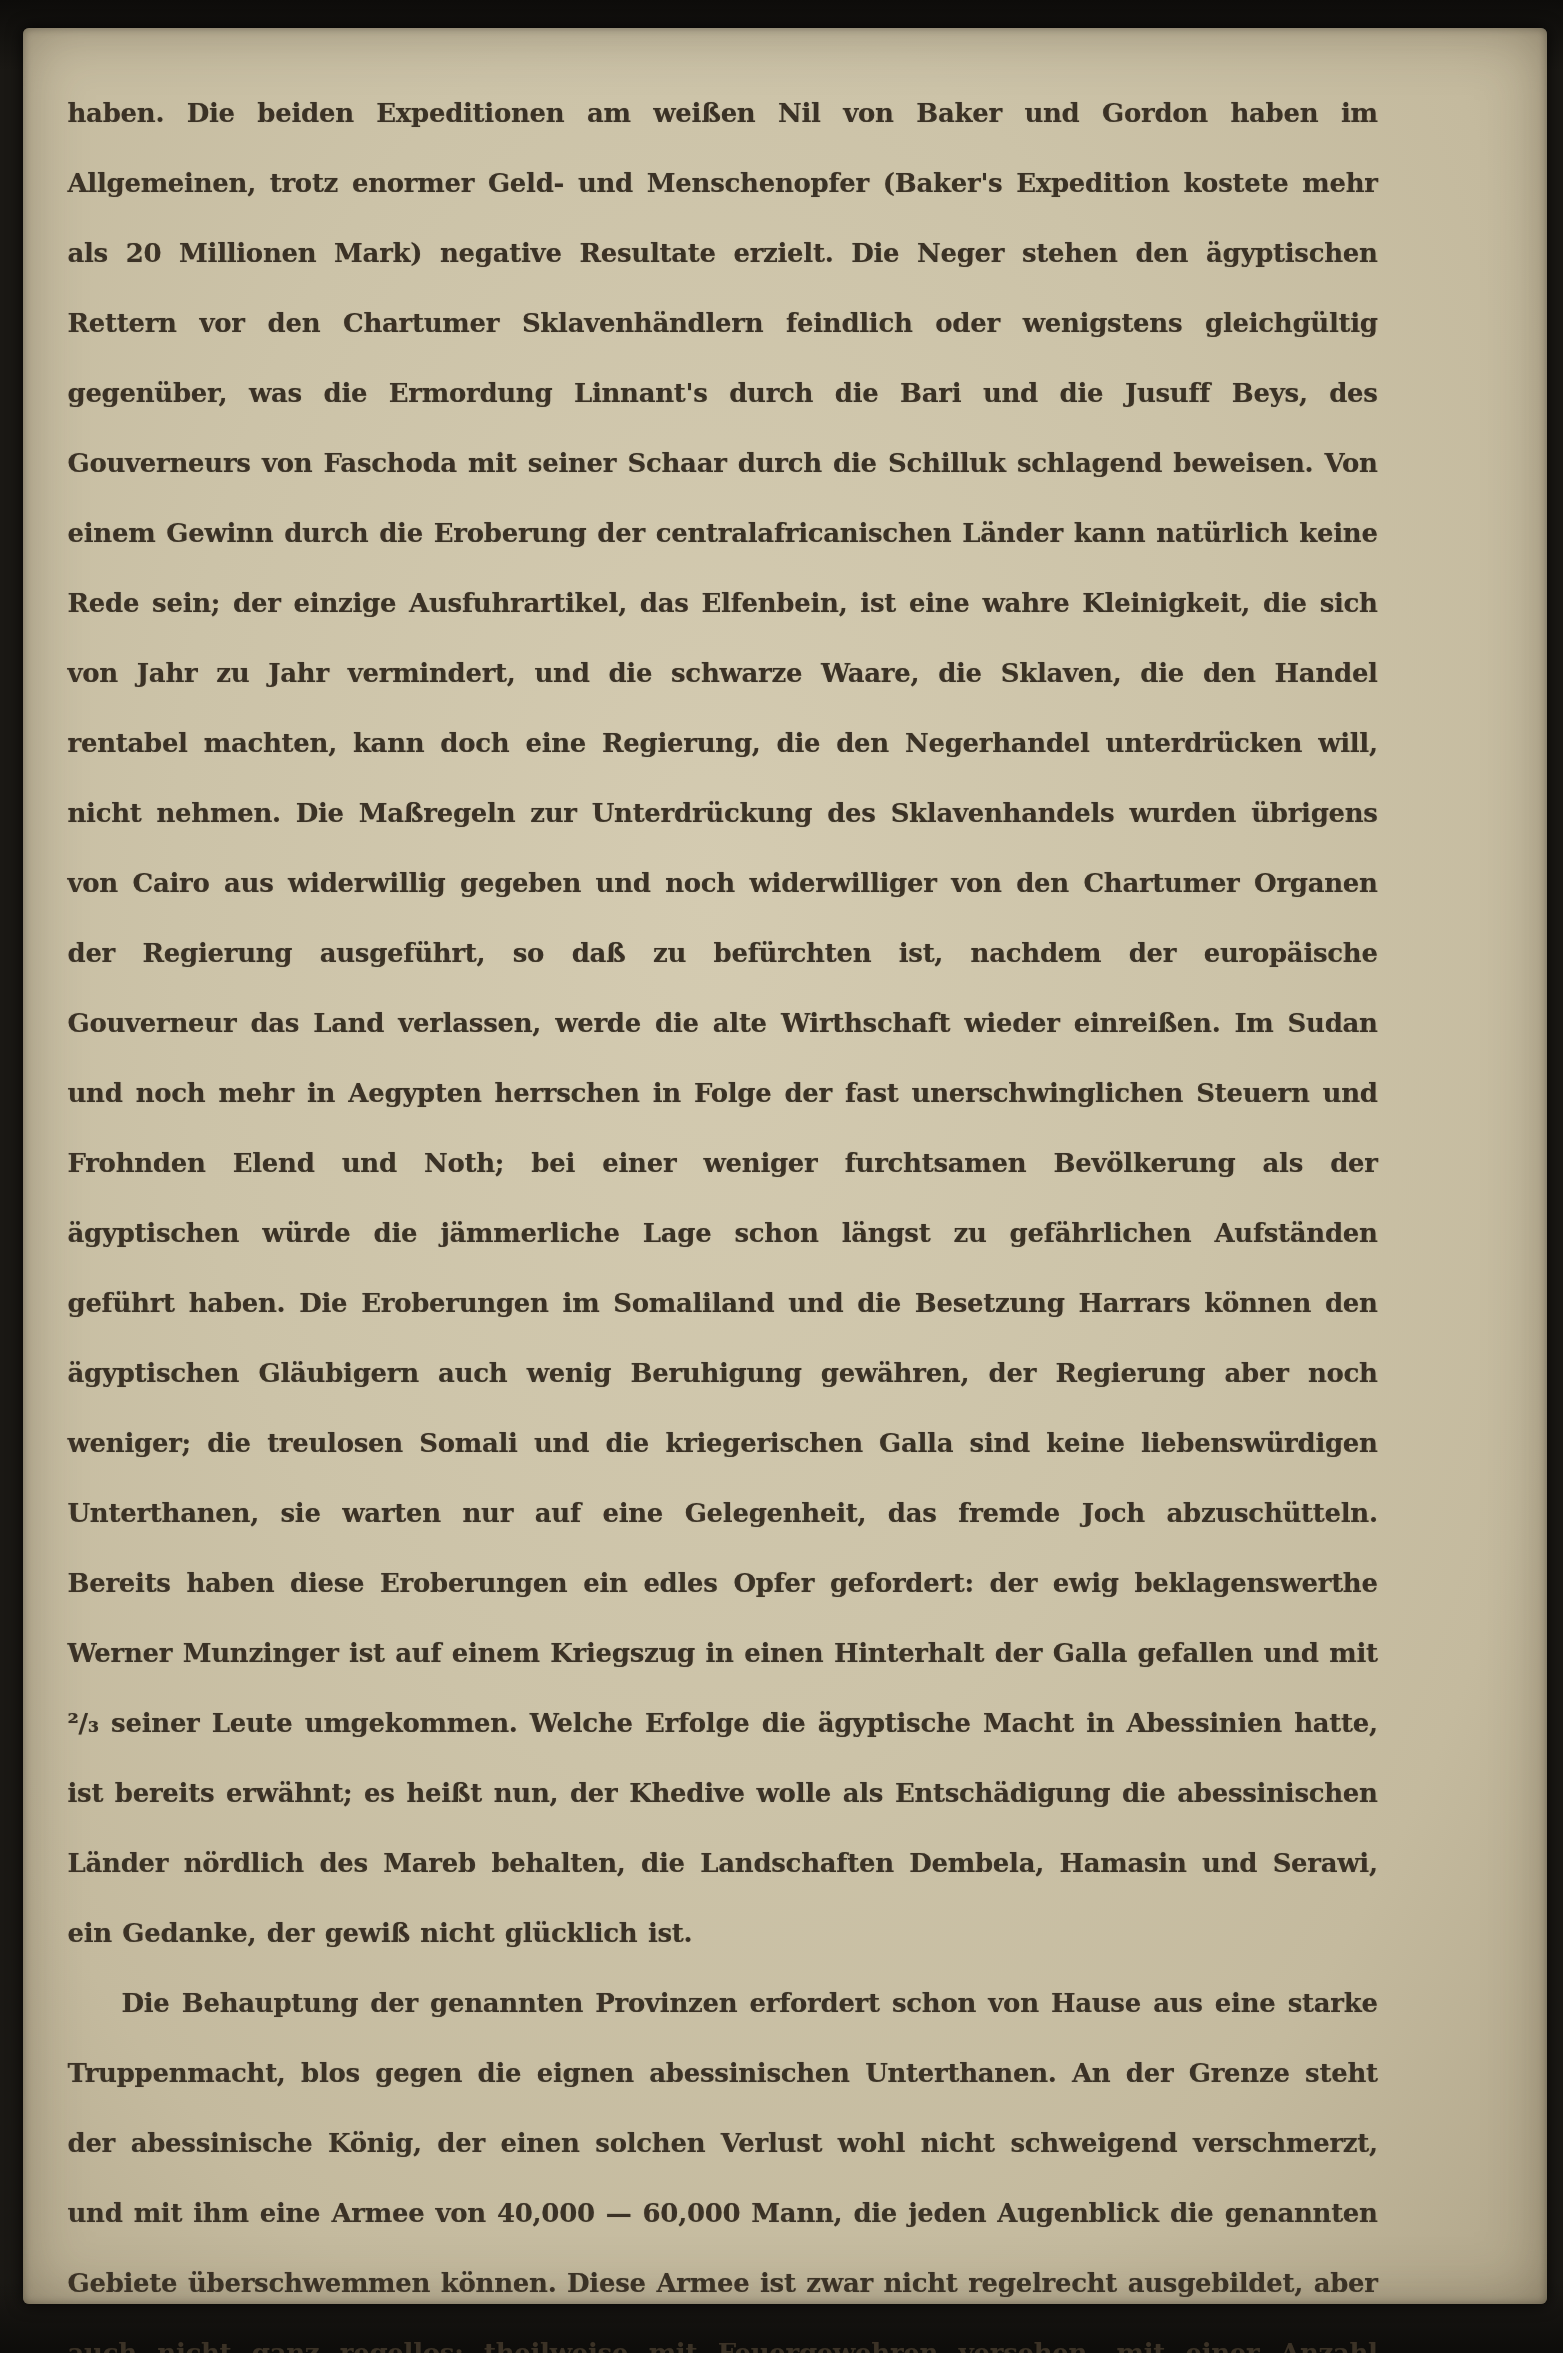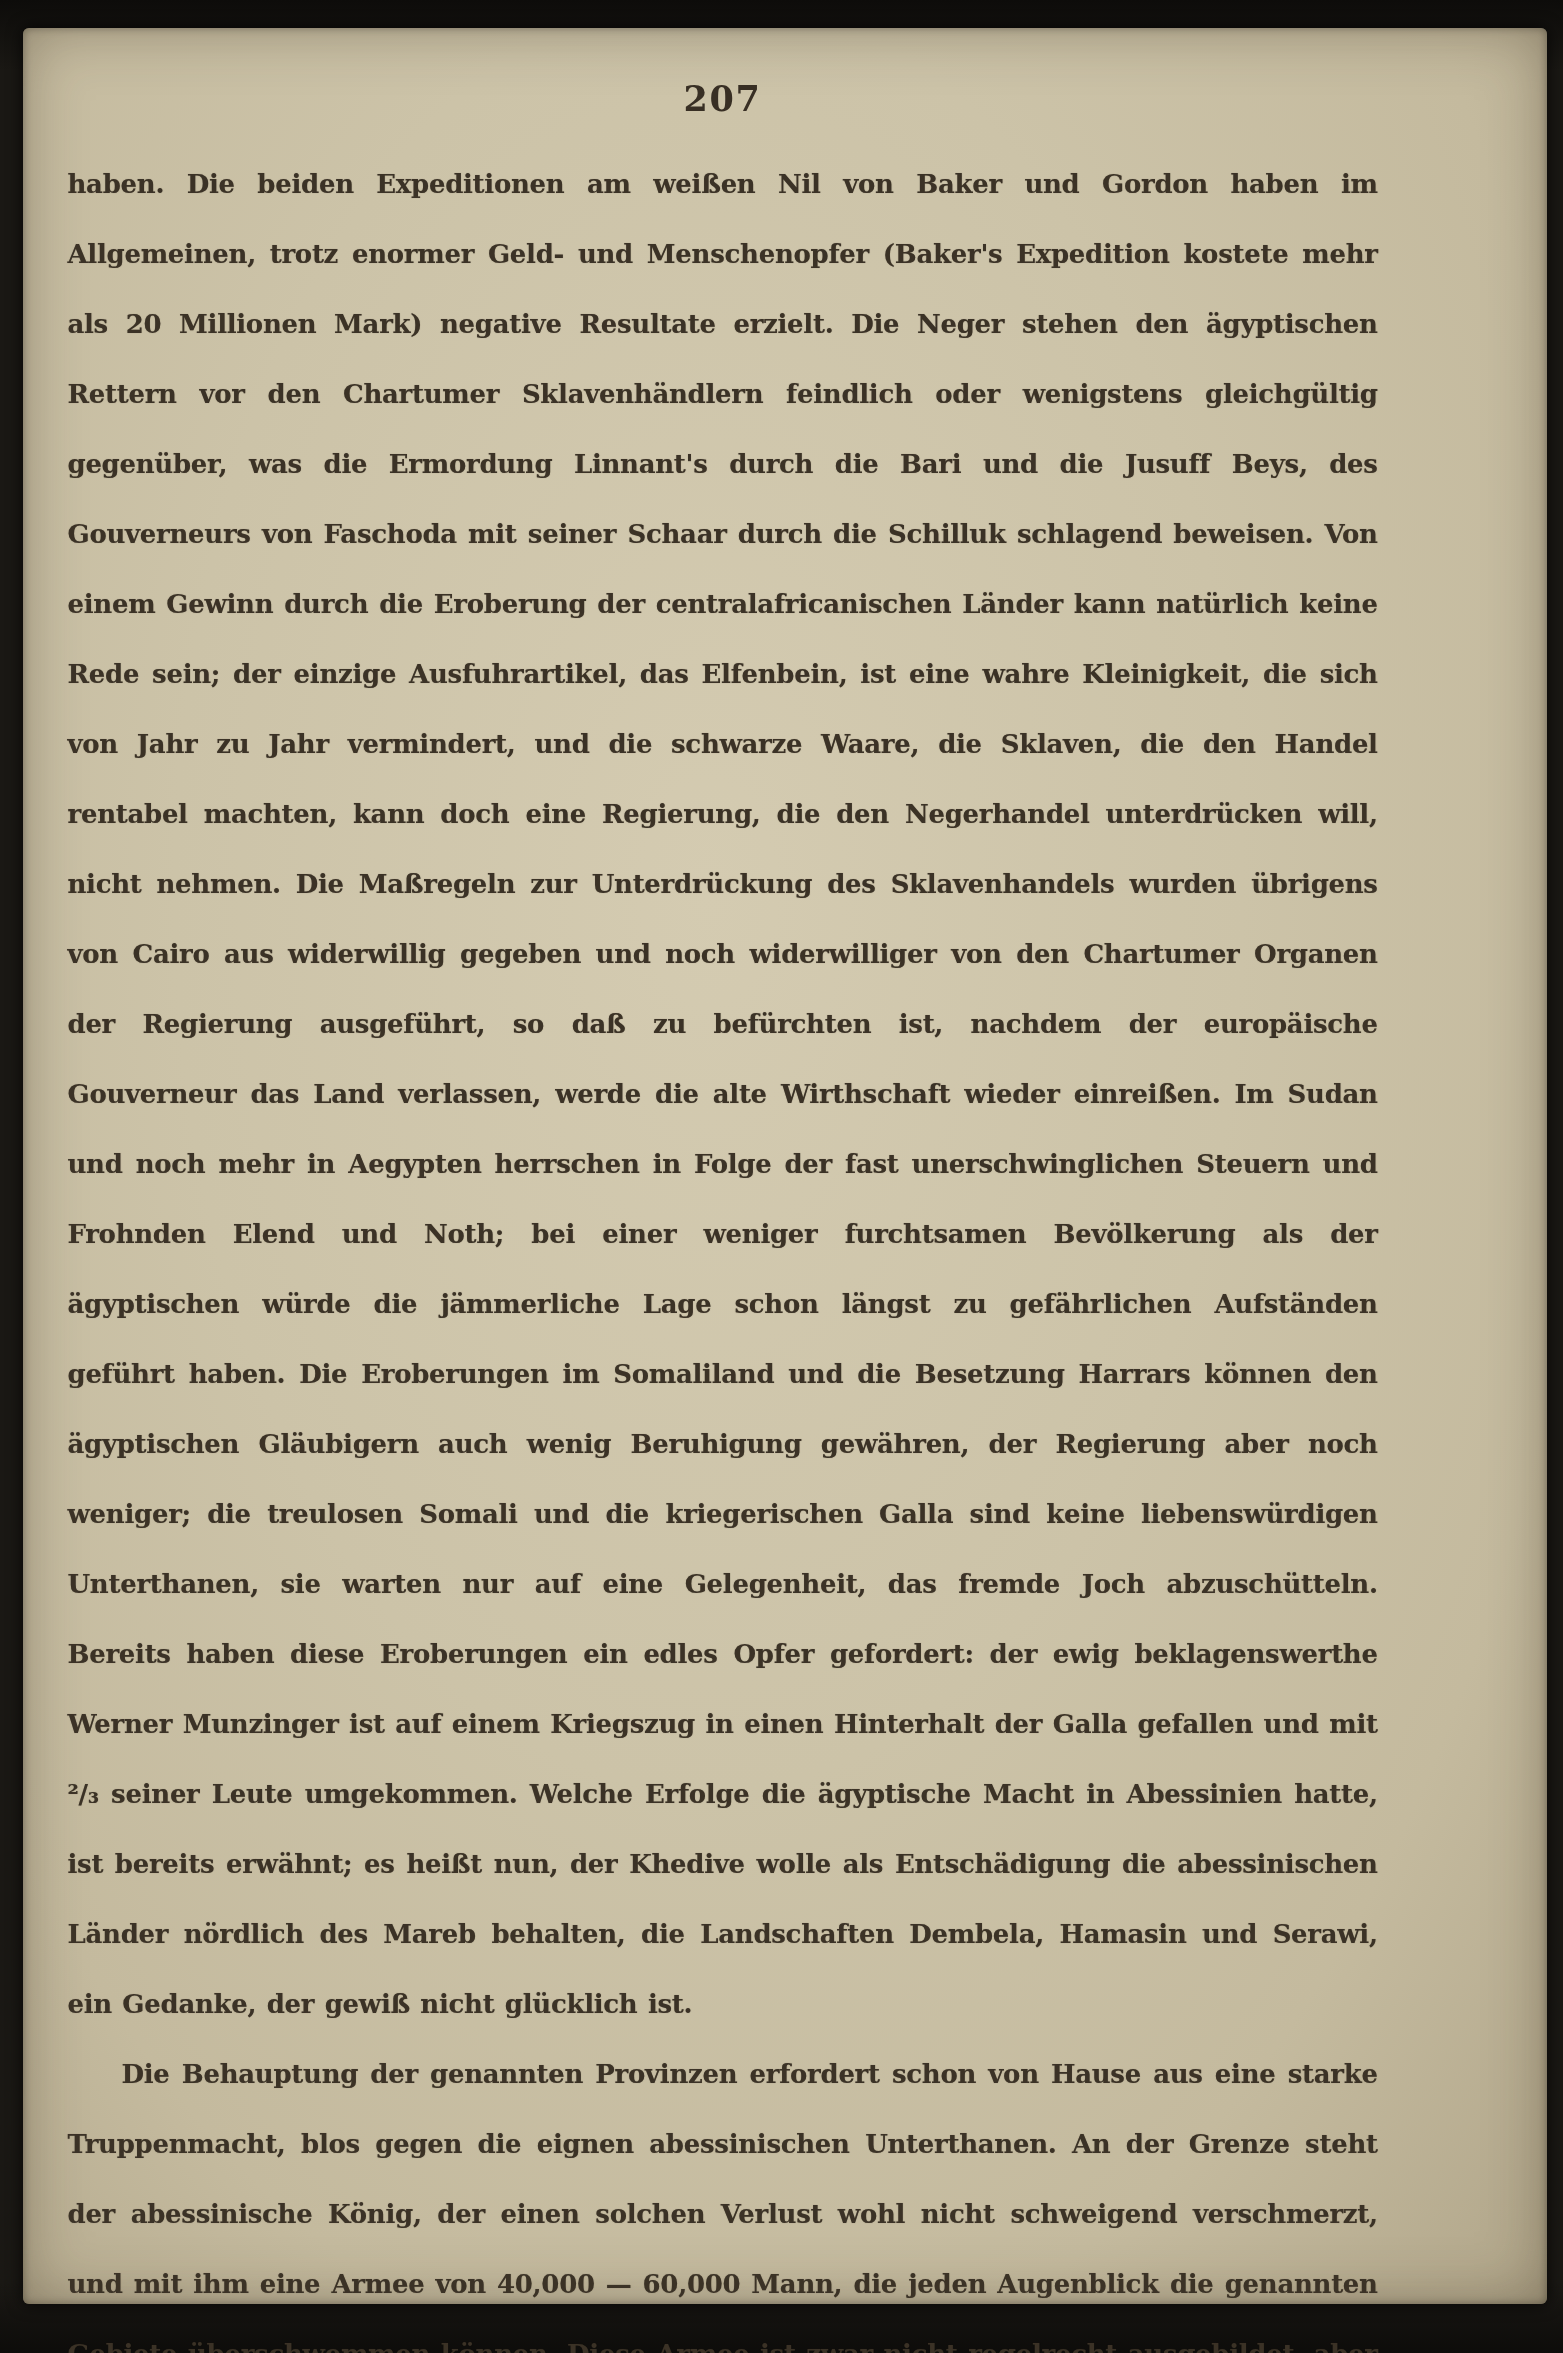--- a/index.html
+++ b/index.html
@@ -63,20 +63,19 @@
   }
   .para.indented {
     text-indent: 54px;
   }
 </style>
 </head>
 <body>
 
 <div class="scan">
   <div class="paper">
-    <div class="page-number">207</div>
     <div class="text-block">
       <p class="para">haben.  Die beiden Expeditionen am weißen Nil von Baker und Gordon haben im Allgemeinen, trotz enormer Geld- und Menschenopfer (Baker's Expedition kostete mehr als 20 Millionen Mark) negative Resultate erzielt.  Die Neger stehen den ägyptischen Rettern vor den Chartumer Sklavenhändlern feindlich oder wenigstens gleichgültig gegenüber, was die Ermordung Linnant's durch die Bari und die Jusuff Beys, des Gouverneurs von Faschoda mit seiner Schaar durch die Schilluk schlagend beweisen.  Von einem Gewinn durch die Eroberung der centralafricanischen Länder kann natürlich keine Rede sein; der einzige Ausfuhrartikel, das Elfenbein, ist eine wahre Kleinigkeit, die sich von Jahr zu Jahr vermindert, und die schwarze Waare, die Sklaven, die den Handel rentabel machten, kann doch eine Regierung, die den Negerhandel unterdrücken will, nicht nehmen.  Die Maßregeln zur Unterdrückung des Sklavenhandels wurden übrigens von Cairo aus widerwillig gegeben und noch widerwilliger von den Chartumer Organen der Regierung ausgeführt, so daß zu befürchten ist, nachdem der europäische Gouverneur das Land verlassen, werde die alte Wirthschaft wieder einreißen.  Im Sudan und noch mehr in Aegypten herrschen in Folge der fast unerschwinglichen Steuern und Frohnden Elend und Noth; bei einer weniger furchtsamen Bevölkerung als der ägyptischen würde die jämmerliche Lage schon längst zu gefährlichen Aufständen geführt haben.  Die Eroberungen im Somaliland und die Besetzung Harrars können den ägyptischen Gläubigern auch wenig Beruhigung gewähren, der Regierung aber noch weniger; die treulosen Somali und die kriegerischen Galla sind keine liebenswürdigen Unterthanen, sie warten nur auf eine Gelegenheit, das fremde Joch abzuschütteln.  Bereits haben diese Eroberungen ein edles Opfer gefordert: der ewig beklagenswerthe Werner Munzinger ist auf einem Kriegszug in einen Hinterhalt der Galla gefallen und mit ²/₃ seiner Leute umgekommen.  Welche Erfolge die ägyptische Macht in Abessinien hatte, ist bereits erwähnt; es heißt nun, der Khedive wolle als Entschädigung die abessinischen Länder nördlich des Mareb behalten, die Landschaften Dembela, Hamasin und Serawi, ein Gedanke, der gewiß nicht glücklich ist.</p>
       <p class="para indented">Die Behauptung der genannten Provinzen erfordert schon von Hause aus eine starke Truppenmacht, blos gegen die eignen abessinischen Unterthanen.  An der Grenze steht der abessinische König, der einen solchen Verlust wohl nicht schweigend verschmerzt, und mit ihm eine Armee von 40,000 — 60,000 Mann, die jeden Augenblick die genannten Gebiete überschwemmen können.  Diese Armee ist zwar nicht regelrecht ausgebildet, aber auch nicht ganz regellos; theilweise mit Feuergewehren versehen, mit einer Anzahl Kanonen ausgerüstet, die Kavallerie vortrefflich beritten, bilden diese Truppen einen höchst gefährlichen Gegner, der vermöge der Tapferkeit, Ausdauer und Gewandtheit der Soldaten bei dem Kampfe in dem wilden, un-</p>
     </div>
   </div>
 </div>
 
 
 </body></html>

